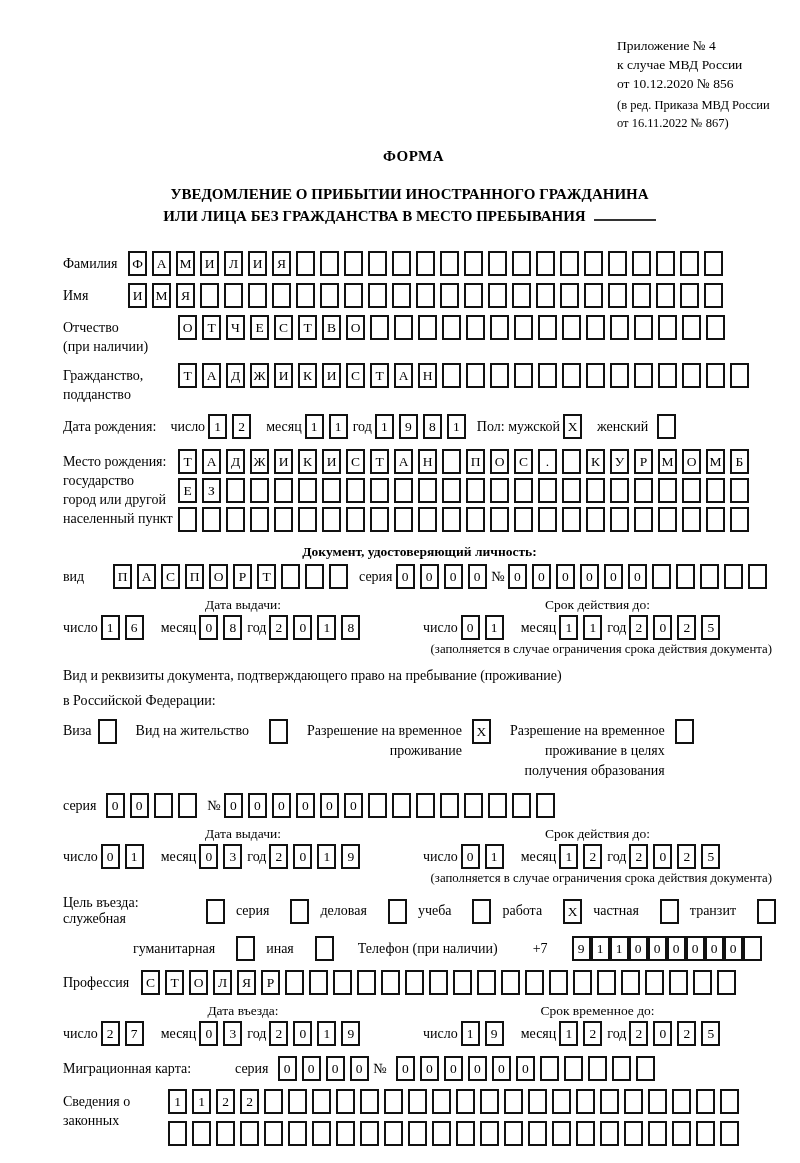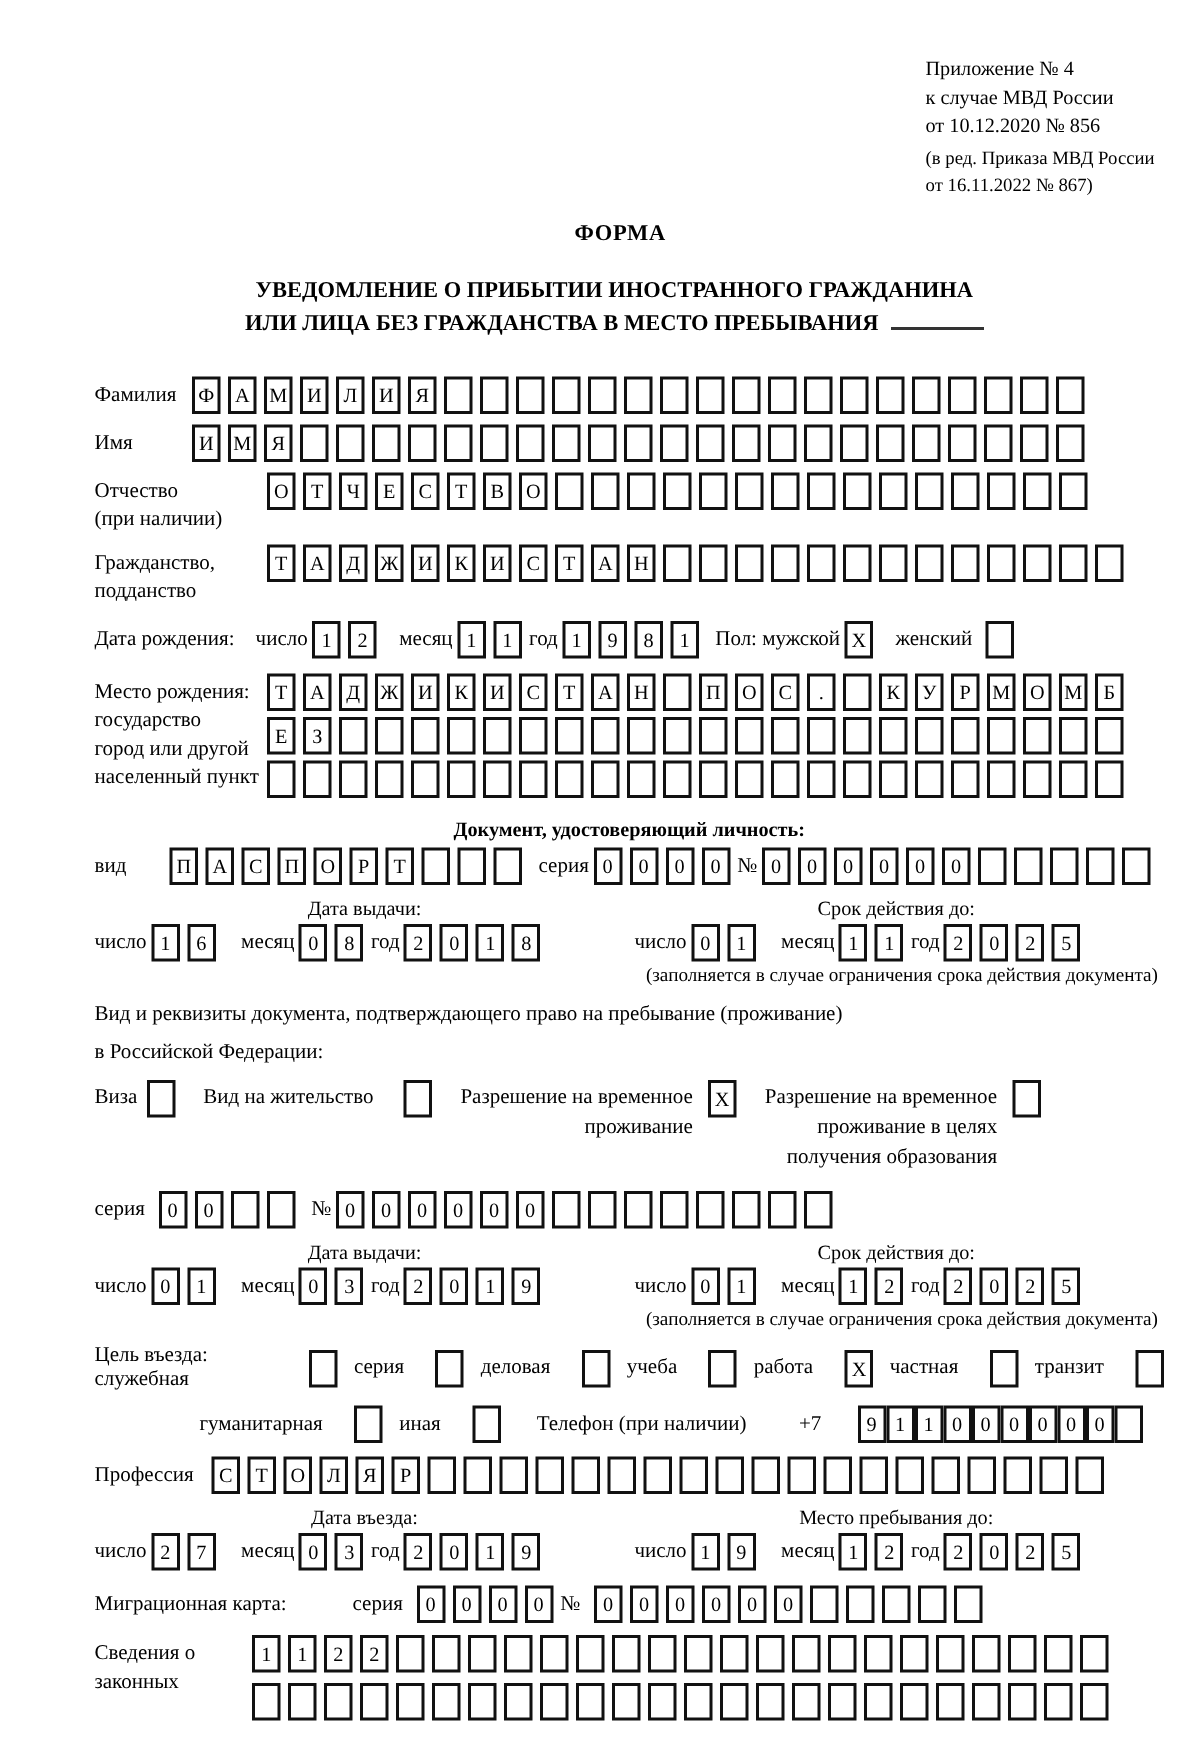--- a/index.html
+++ b/index.html
@@ -635,21 +635,21 @@
         <span class="dlbl">год</span>
         <span class="boxes">
             <span class="cell">2</span>
             <span class="cell">0</span>
             <span class="cell">1</span>
             <span class="cell">9</span>
           </span>
       </div>
     </div>
     <div class="dgroup dg-right">
-      <div class="dtitle">Место пребывания до:</div>
+      <div class="dtitle">Срок временное до:</div>
       <div class="dline">
         <span class="dlbl">число</span>
         <span class="boxes">
             <span class="cell">1</span>
             <span class="cell">9</span>
           </span>
         <span class="dlbl mgap">месяц</span>
         <span class="boxes">
             <span class="cell">1</span>
             <span class="cell">2</span>

